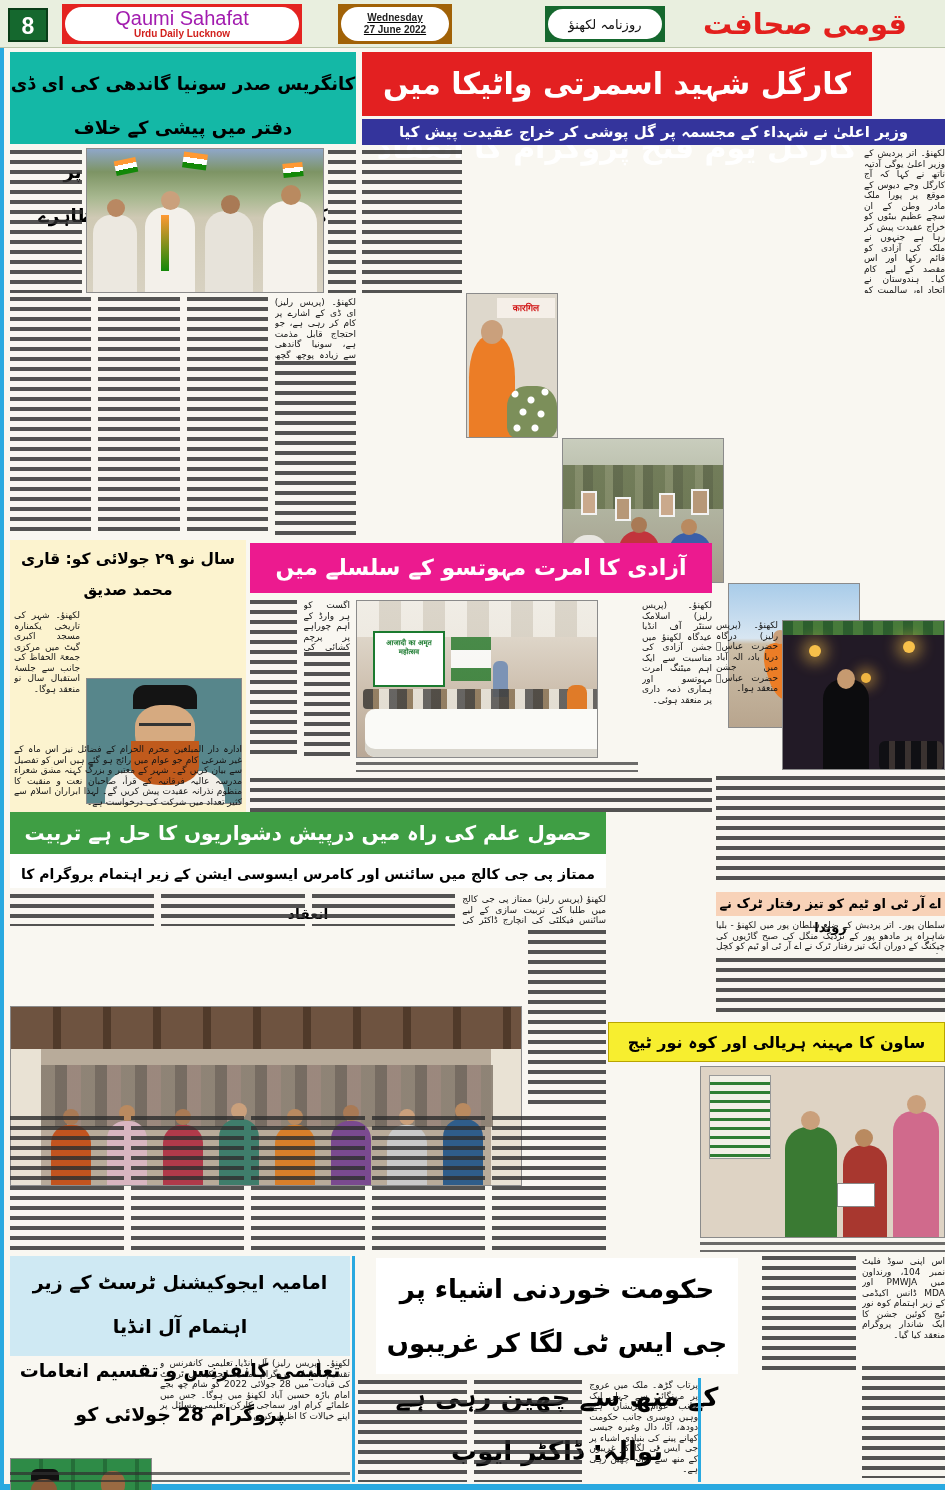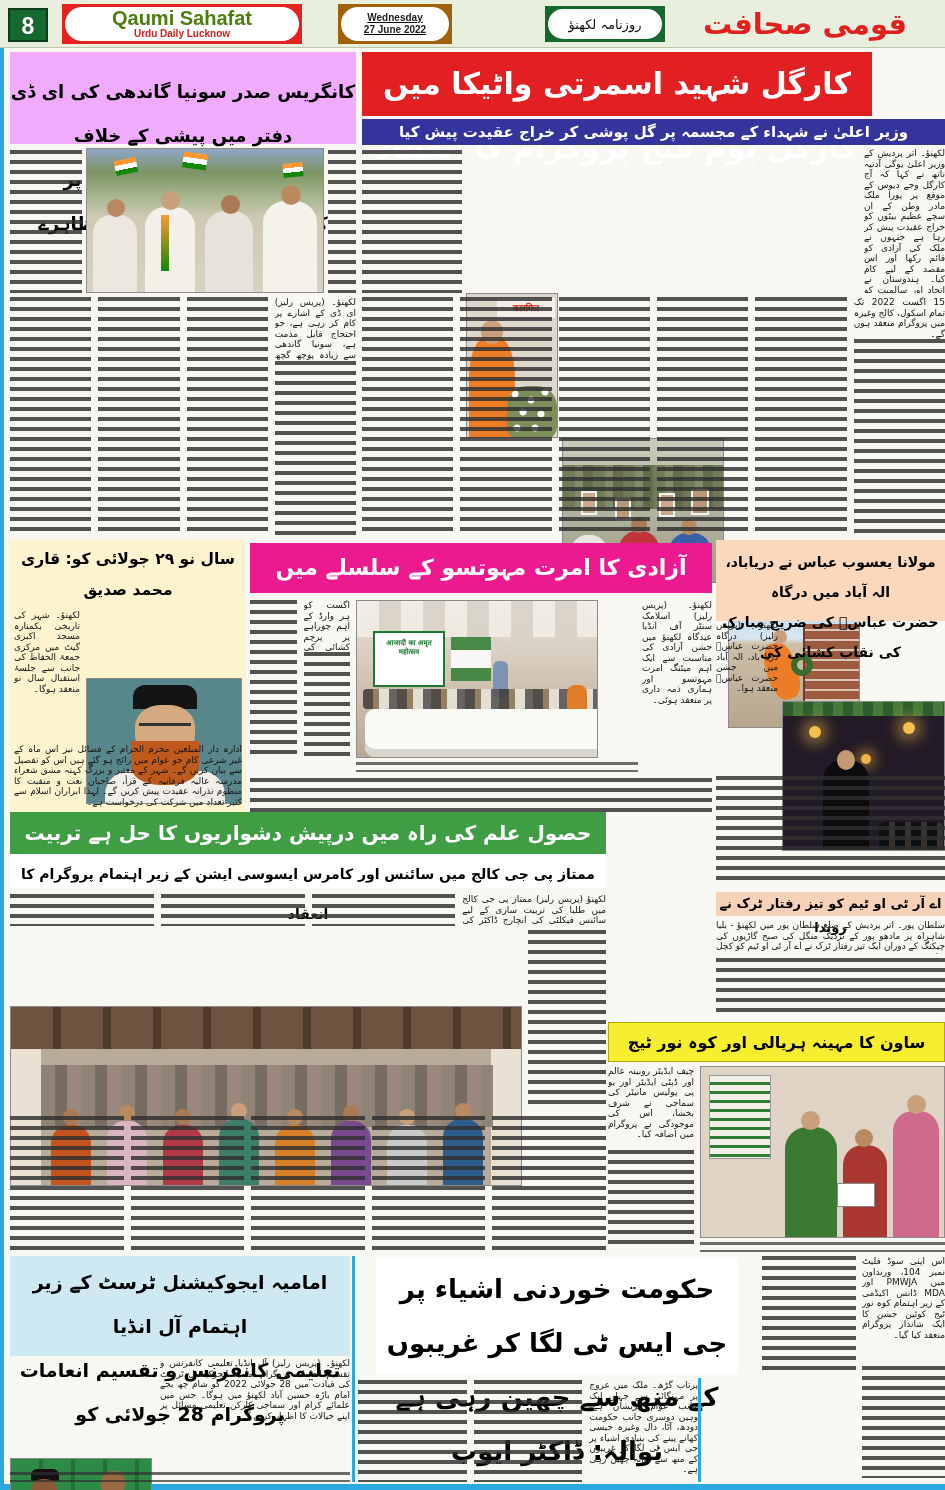--- a/index.html
+++ b/index.html
@@ -25,21 +25,21 @@
 
 <div id="page">
 
   <div class="b" style="left:0;top:0;width:945px;height:48px;background:#e9efdf;border-bottom:1px solid #b9c4a8;">
     <div class="b lat" style="left:8px;top:8px;width:40px;height:34px;background:#15682e;border:2px solid #0a3d18;
                 color:#fff;font-weight:bold;font-size:23px;text-align:center;line-height:32px;">
       <span>8</span>
     </div>
     <div class="b" style="left:62px;top:4px;width:240px;height:40px;background:#e42320;padding:3px;">
       <div class="pill">
-        <div class="lat" style="font-weight:bold;font-size:20px;line-height:20px;color:#4d7c0f;text-align:center;">Qaumi Sahafat</div>
+        <div class="lat" style="font-weight:normal;font-size:20px;line-height:20px;color:#a21caf;text-align:center;">Qaumi Sahafat</div>
         <div class="lat" style="font-weight:bold;font-size:10px;line-height:12px;color:#d2201d;">Urdu Daily Lucknow</div>
       </div>
     </div>
     <div class="b" style="left:338px;top:4px;width:114px;height:40px;background:#a16207;padding:3px;text-decoration:underline;">
       <div class="pill">
         <div class="lat" style="font-size:10px;line-height:12px;font-weight:bold;color:#222;">Wednesday</div>
         <div class="lat" style="font-size:10px;line-height:12px;font-weight:bold;color:#222;">27 June  2022</div>
       </div>
     </div>
     <div class="b" style="left:545px;top:6px;width:120px;height:36px;background:#15682e;padding:3px;">
@@ -47,21 +47,21 @@
         <div class="urdu" style="font-size:13px;color:#111;">روزنامہ لکھنؤ</div>
       </div>
     </div>
     <div class="b urdu" style="right:12px;top:4px;width:230px;height:40px;color:#e3201d;font-weight:bold;
                 font-size:29px;line-height:40px;text-align:left;">قومی صحافت</div>
   </div>
 
   <div class="b rule-blue" style="left:0;top:48px;width:4px;height:1438px;"></div>
   <div class="b rule-blue" style="left:0;top:1484px;width:945px;height:6px;"></div>
 
-  <div class="b hl" style="left:10px;top:52px;width:346px;height:92px;background:#f0abfc;font-size:18px;line-height:44px;padding-top:18px;">
+  <div class="b hl" style="left:10px;top:52px;width:346px;height:92px;background:#14b8a6;font-size:18px;line-height:44px;padding-top:10px;">
     <div>کانگریس صدر سونیا گاندھی کی ای ڈی دفتر میں پیشی کے خلاف</div>
     <div>لکھنؤ کے مختلف مقامات پر کانگریسیوں کے احتجاجی مظاہرے</div>
   </div>
   <div class="b sim" style="left:10px;top:150px;width:72px;height:143px;"></div>
   <div class="b ph" style="left:86px;top:148px;width:238px;height:145px;
               background:linear-gradient(180deg,#8fa7c9 0%,#7d9464 16%,#a8b890 34%,#cfc9b4 48%,#d8d2c2 100%);">
     <div class="b" style="left:28px;top:10px;width:22px;height:15px;transform:rotate(-12deg);background:linear-gradient(180deg,#ff9933 33%,#fff 33% 66%,#138808 66%);"></div>
     <div class="b" style="left:96px;top:4px;width:24px;height:16px;transform:rotate(8deg);background:linear-gradient(180deg,#ff9933 33%,#fff 33% 66%,#138808 66%);"></div>
     <div class="b" style="left:196px;top:14px;width:20px;height:14px;transform:rotate(-6deg);background:linear-gradient(180deg,#ff9933 33%,#fff 33% 66%,#138808 66%);"></div>
     <div class="b" style="left:6px;top:66px;width:44px;height:80px;background:#ece8e0;border-radius:18px 18px 0 0;"></div>
@@ -126,43 +126,20 @@
     <div class="b" style="right:0;top:40px;width:56px;height:105px;background:repeating-linear-gradient(0deg,#9c5a3e 0 8px,#d8c7b8 8px 10px);border-left:2px solid #6e3c27;"></div>
     <div class="b" style="left:38px;top:58px;width:30px;height:58px;background:#ec7d26;border-radius:40%;transform:rotate(-18deg);"></div>
     <div class="b" style="left:62px;top:70px;width:22px;height:22px;border:6px solid #3c6b2f;border-radius:50%;"></div>
     <div class="b" style="left:44px;top:46px;width:14px;height:14px;border-radius:50%;background:#caa07c;"></div>
   </div>
 
   <div class="b" style="left:864px;top:148px;width:81px;height:145px;">
     <div class="lead" style="height:145px;">لکھنؤ۔ اتر پردیش کے وزیر اعلیٰ یوگی آدتیہ ناتھ نے کہا کہ آج کارگل وجے دیوس کے موقع پر پورا ملک مادر وطن کے ان سچے عظیم بیٹوں کو خراج عقیدت پیش کر رہا ہے جنہوں نے ملک کی آزادی کو قائم رکھا اور اس مقصد کے لیے کام کیا۔ ہندوستان نے اتحاد اور سالمیت کو بنائے رکھنے کے لیے اپنی عظیم قربانی دی۔</div>
   </div>
 
-  <div class="b" style="left:362px;top:297px;width:583px;height:238px;">
-    <div class="cols">
-      <div class="col">
-          <div class="lead" style="height:42px;">15 اگست 2022 تک تمام اسکول، کالج وغیرہ میں پروگرام منعقد ہوں گے۔</div>
-          <div class="sim fill"></div>
-        </div>
-      <div class="col">
-          <div class="sim fill"></div>
-        </div>
-      <div class="col">
-          <div class="sim fill"></div>
-        </div>
-      <div class="col">
-          <div class="sim fill"></div>
-        </div>
-      <div class="col">
-          <div class="sim fill"></div>
-        </div>
-      <div class="col">
-          <div class="sim fill"></div>
-        </div>
-    </div>
-  </div>
 
   <div class="b" style="left:10px;top:540px;width:236px;height:276px;background:#fcf3cf;">
     <div class="hl" style="font-size:15.5px;line-height:31px;padding-top:4px;">
       <div>سال نو ۲۹ جولائی کو: قاری محمد صدیق</div>
     </div>
     <div class="b lead" style="left:4px;top:70px;width:66px;height:128px;">لکھنؤ۔ شہر کی تاریخی یکمنارہ مسجد اکبری گیٹ میں مرکزی جمعۃ الحفاظ کی جانب سے جلسۂ استقبال سال نو منعقد ہوگا۔</div>
     <div class="b ph" style="left:76px;top:72px;width:156px;height:126px;background:#57868b;">
       <div class="b" style="left:18px;top:92px;width:120px;height:34px;background:#f2efe8;border-radius:24px 24px 0 0;"></div>
       <div class="b" style="left:46px;top:6px;width:64px;height:24px;background:#141414;border-radius:12px 12px 0 0;"></div>
       <div class="b" style="left:48px;top:26px;width:60px;height:52px;background:#d6aa80;border-radius:42%;"></div>
@@ -196,24 +173,20 @@
         <div class="col">
             <div class="sim fill"></div>
           </div>
       </div>
     </div>
     <div class="b simf" style="left:106px;top:222px;width:282px;height:10px;"></div>
     <div class="b sim" style="left:0;top:238px;width:462px;height:38px;"></div>
   </div>
 
   <div class="b" style="left:716px;top:540px;width:229px;height:478px;">
-    <div class="hl" style="width:229px;height:74px;background:#fbd7bb;font-size:14px;line-height:30px;padding-top:7px;">
-      <div>مولانا یعسوب عباس نے دریاباد، الہ آباد میں درگاہ</div>
-      <div>حضرت عباسؑ کی ضریح مبارک کی نقاب کشائی کی</div>
-    </div>
     <div class="b lead" style="left:0;top:80px;width:62px;height:150px;">لکھنؤ۔ (پریس رلیز) درگاہ حضرت عباسؑ دریا باد، الہ آباد میں جشن حضرت عباسؑ منعقد ہوا۔</div>
     <div class="b ph" style="left:66px;top:80px;width:163px;height:150px;background:#221a26;">
       <div class="b" style="left:0;top:0;width:163px;height:14px;background:repeating-linear-gradient(90deg,#2c5e2e 0 10px,#477a3a 10px 20px);"></div>
       <div class="b" style="left:26px;top:24px;width:12px;height:12px;border-radius:50%;background:#f7c04a;box-shadow:0 0 14px 7px rgba(247,192,74,.45);"></div>
       <div class="b" style="left:120px;top:20px;width:12px;height:12px;border-radius:50%;background:#f7c04a;box-shadow:0 0 14px 7px rgba(247,192,74,.45);"></div>
       <div class="b" style="left:78px;top:52px;width:10px;height:10px;border-radius:50%;background:#f0b542;box-shadow:0 0 12px 6px rgba(240,181,66,.4);"></div>
       <div class="b" style="left:40px;top:58px;width:46px;height:92px;background:#0c0c0e;border-radius:20px 20px 0 0;"></div>
       <div class="b" style="left:54px;top:48px;width:18px;height:20px;border-radius:50%;background:#c69a70;"></div>
       <div class="b" style="left:96px;top:120px;width:64px;height:30px;background:repeating-linear-gradient(90deg,#101014 0 10px,#3a3230 10px 16px);border-radius:6px;"></div>
     </div>
@@ -281,24 +254,20 @@
           </div>
         <div class="col">
             <div class="sim fill"></div>
           </div>
       </div>
     </div>
   </div>
 
   <div class="b" style="left:608px;top:1020px;width:337px;height:234px;">
     <div class="b hl" style="left:0;top:2px;width:337px;height:40px;background:#f7ee2f;font-size:16px;line-height:40px;border:1px solid #b9a500;">ساون کا مہینہ ہریالی اور کوہ نور ٹیج کوئین کا انعقاد</div>
-    <div class="b" style="left:0;top:46px;width:86px;height:188px;">
-      <div class="lead" style="height:84px;">چیف ایڈیٹر روبینہ عالم اور ڈپٹی ایڈیٹر اور یو پی پولیس مانیٹر کی سماجی نے شرف بخشا، اس کی موجودگی نے پروگرام میں اضافہ کیا۔</div>
-      <div class="sim" style="height:100px;"></div>
-    </div>
     <div class="b ph" style="left:92px;top:46px;width:245px;height:172px;background:#ded3c4;">
       <div class="b" style="left:8px;top:8px;width:62px;height:84px;background:#f2efe6;border:1px solid #999;
              background-image:repeating-linear-gradient(180deg,transparent 0 6px,#2e7d32 6px 9px);"></div>
       <div class="b" style="left:84px;top:60px;width:52px;height:112px;background:#3a7a33;border-radius:22px 22px 0 0;"></div>
       <div class="b" style="left:142px;top:78px;width:44px;height:94px;background:#a8372f;border-radius:20px 20px 0 0;"></div>
       <div class="b" style="left:192px;top:44px;width:46px;height:128px;background:#d06a8c;border-radius:20px 20px 0 0;"></div>
       <div class="b" style="left:100px;top:44px;width:19px;height:19px;border-radius:50%;background:#caa07c;"></div>
       <div class="b" style="left:154px;top:62px;width:18px;height:18px;border-radius:50%;background:#b98a60;"></div>
       <div class="b" style="left:206px;top:28px;width:19px;height:19px;border-radius:50%;background:#caa07c;"></div>
       <div class="b" style="left:136px;top:116px;width:38px;height:24px;background:#fff;border:1px solid #888;"></div>

